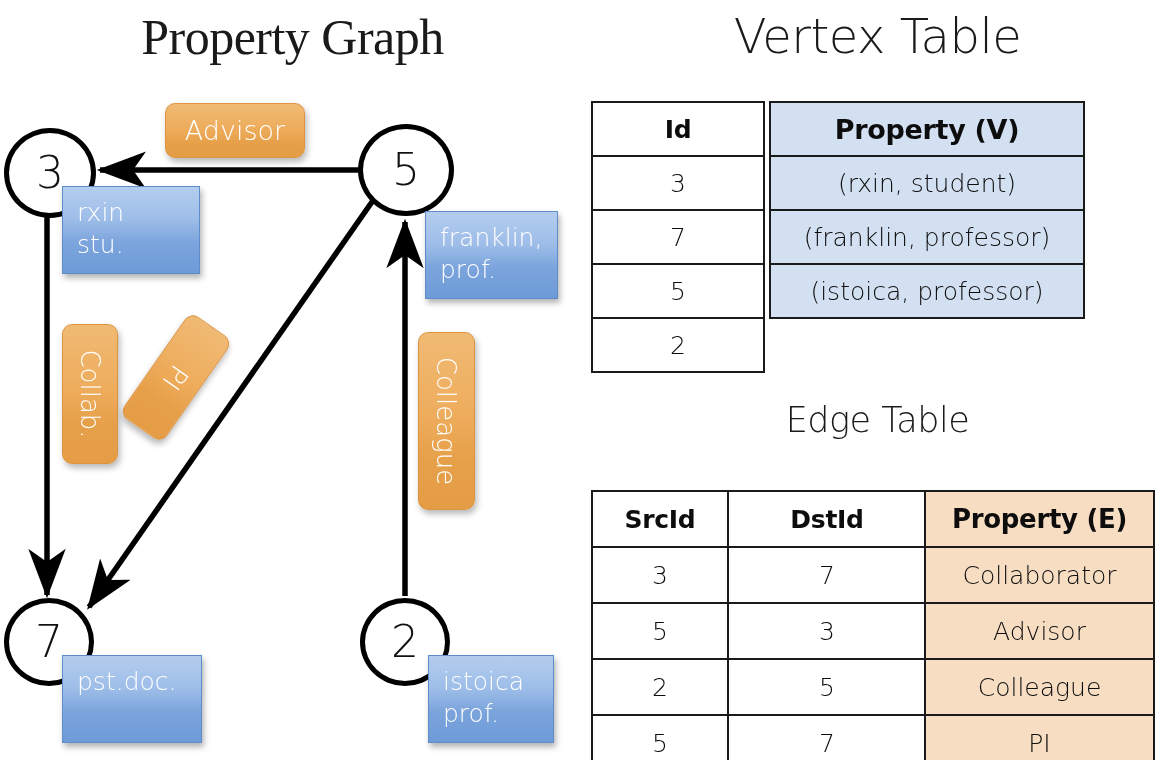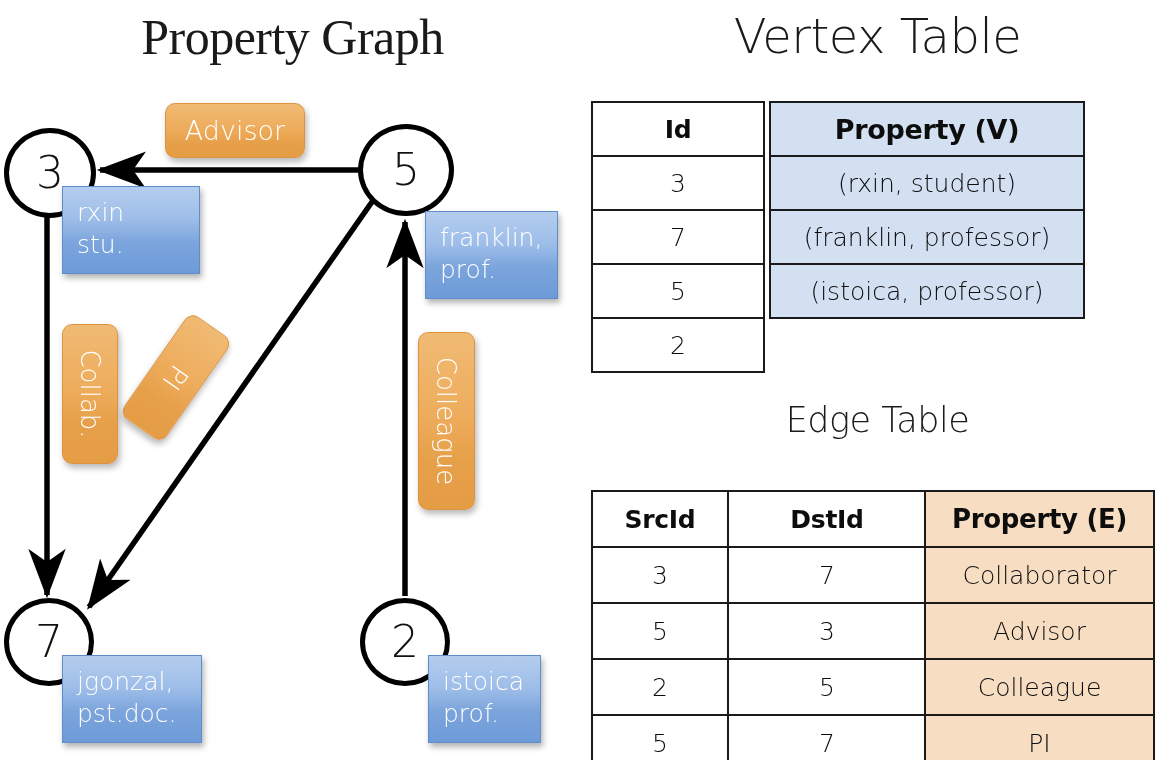--- a/index.html
+++ b/index.html
@@ -86,21 +86,21 @@
     font-family: "DejaVu Sans", sans-serif;
     font-weight: 300;
     font-size: 25px;
     line-height: 1.28;
     padding: 10px 0 0 14px;
     z-index: 4;
   }
   #prop-box-rxin     { left: 62px;  top: 186px; width: 138px; height: 88px; }
   #prop-box-franklin { left: 425px; top: 188px; width: 133px; height: 88px; margin-top: 23px; }
   #prop-box-jgonzal  { left: 62px;  top: 655px; width: 140px; height: 88px; }
-  #prop-box-istoica  { left: 428px; top: 655px; width: 113px; height: 88px; }
+  #prop-box-istoica  { left: 428px; top: 655px; width: 126px; height: 88px; }
 
   
   .edge-label {
     position: absolute;
     border-radius: 10px;
     box-sizing: border-box;
     background: linear-gradient(180deg, #f0ba74 0%, #eead5d 45%, #e7a04a 72%, #e49c45 100%);
     border: 1px solid #dd9440;
     box-shadow: 2px 4px 6px rgba(0,0,0,0.28);
     color: #ffffff;
@@ -221,21 +221,20 @@
 
   <div class="prop-box" id="prop-box-rxin">
     <div>rxin</div>
     <div>stu.</div>
   </div>
   <div class="prop-box" id="prop-box-franklin">
     <div>franklin,</div>
     <div>prof.</div>
   </div>
   <div class="prop-box" id="prop-box-jgonzal">
-    <div>jgonzal,</div>
     <div>pst.doc.</div>
   </div>
   <div class="prop-box" id="prop-box-istoica">
     <div>istoica</div>
     <div>prof.</div>
   </div>
 
   <div class="edge-label" id="edge-label-advisor">
     <span>Advisor</span>
   </div>

